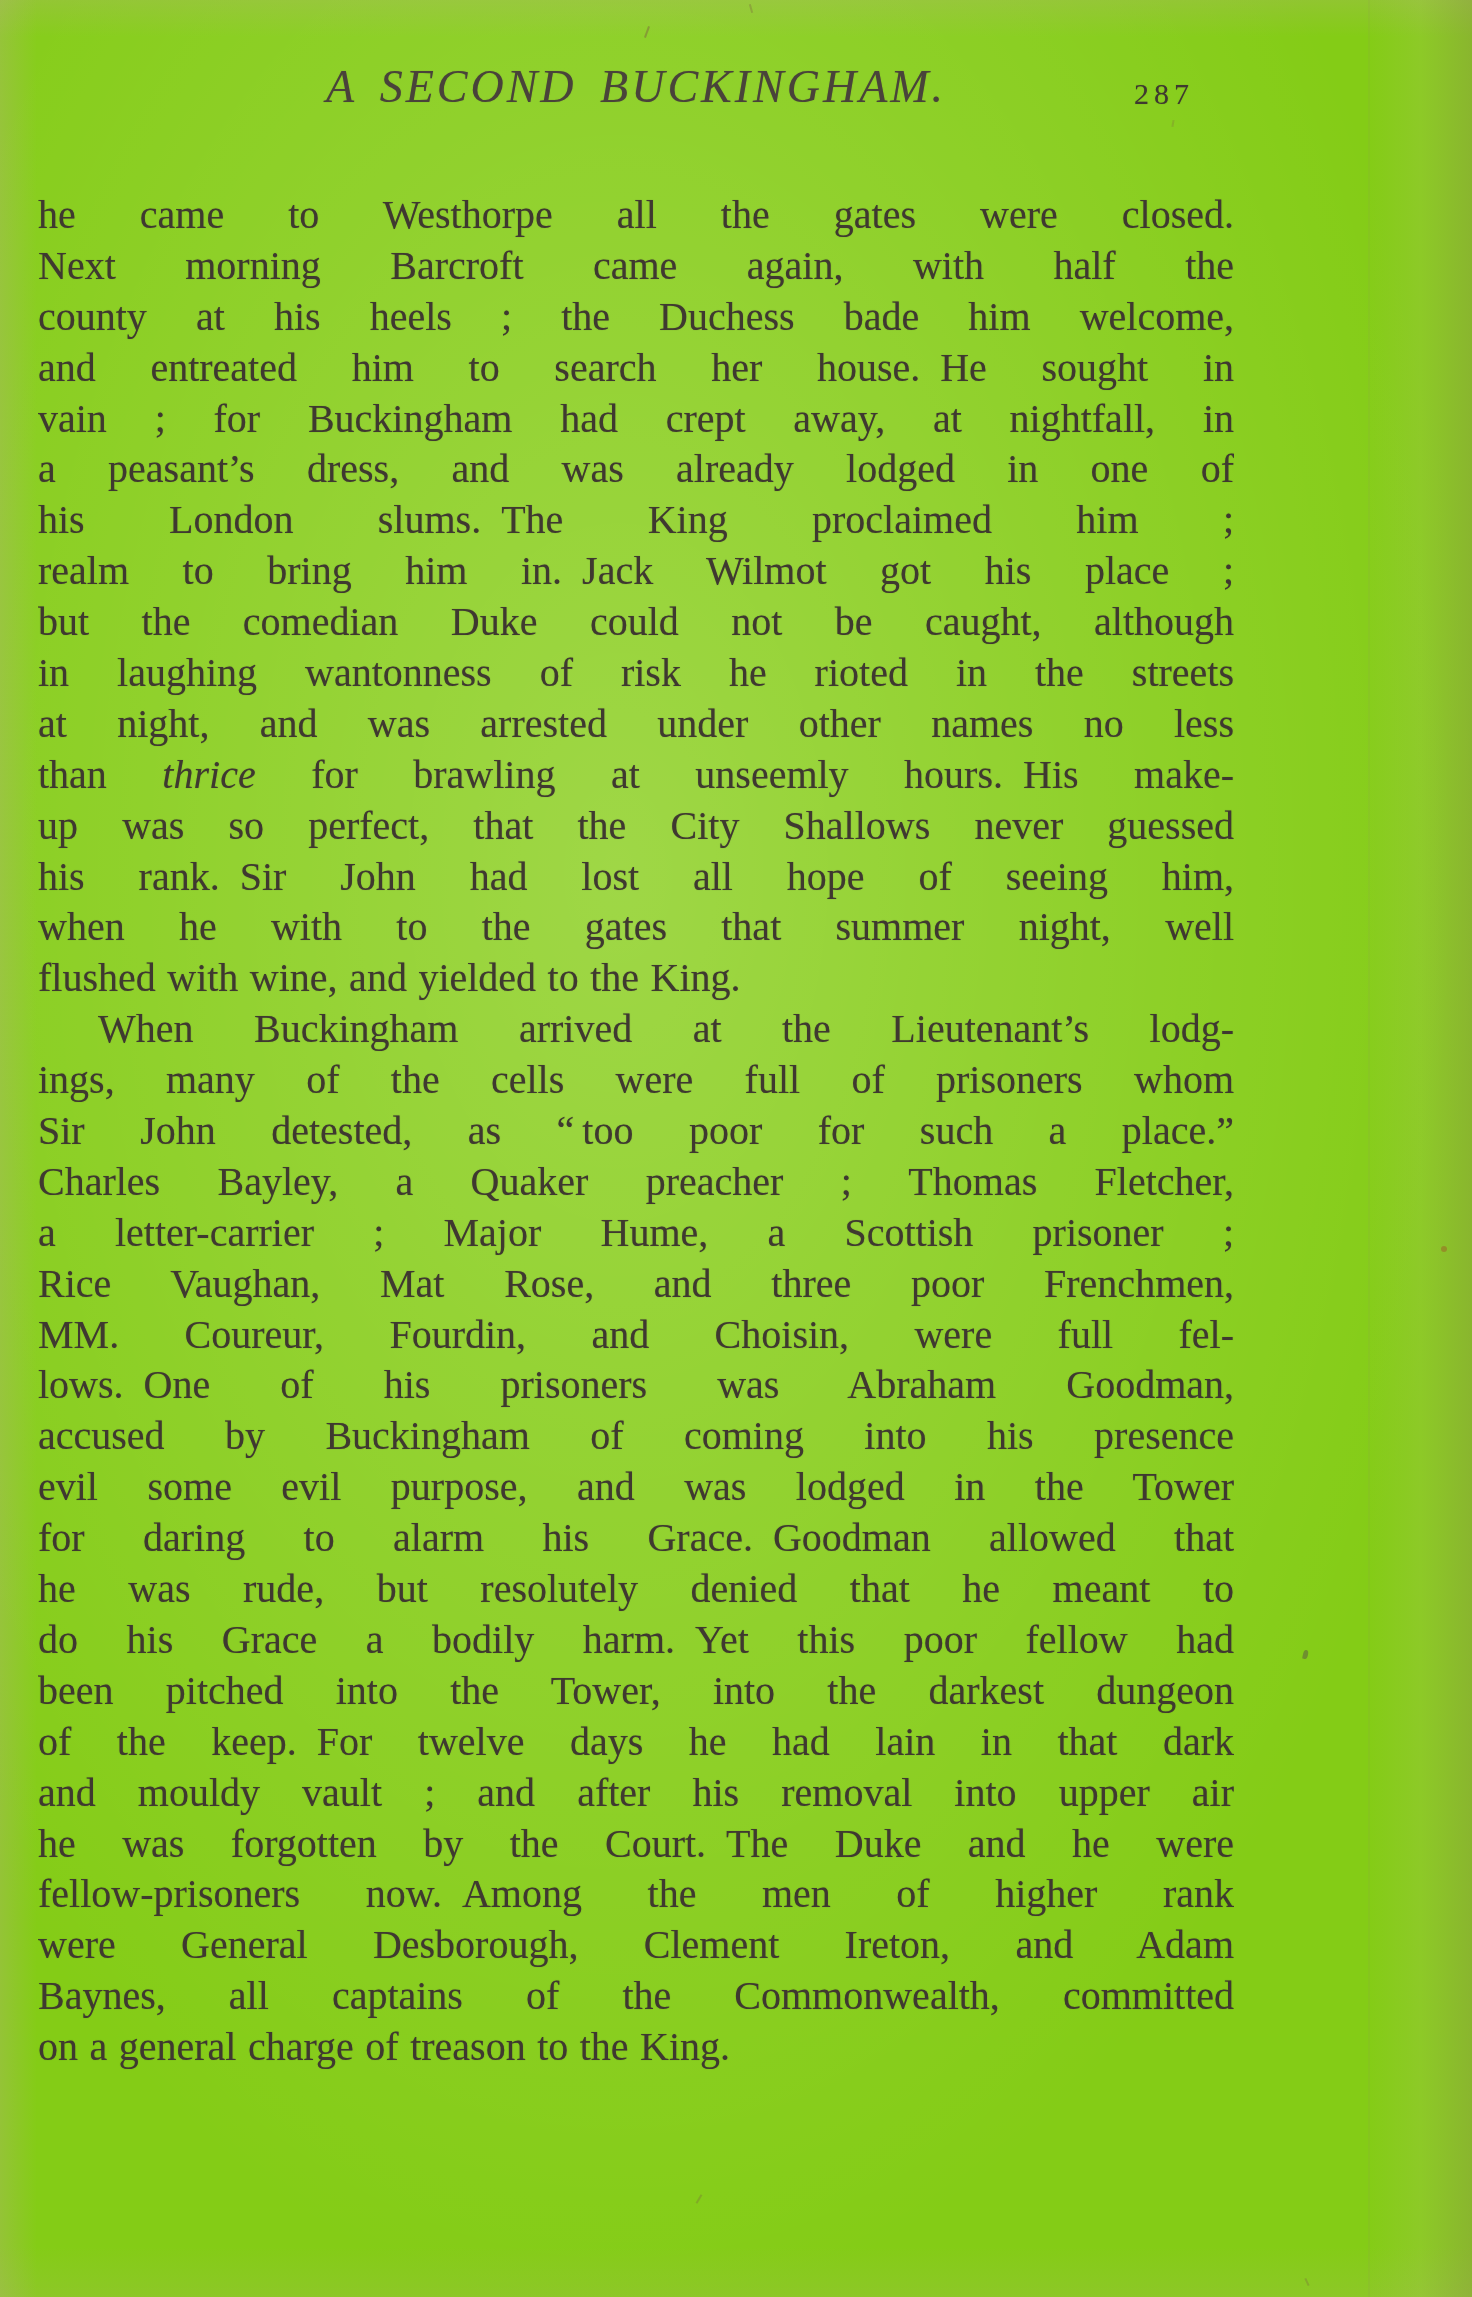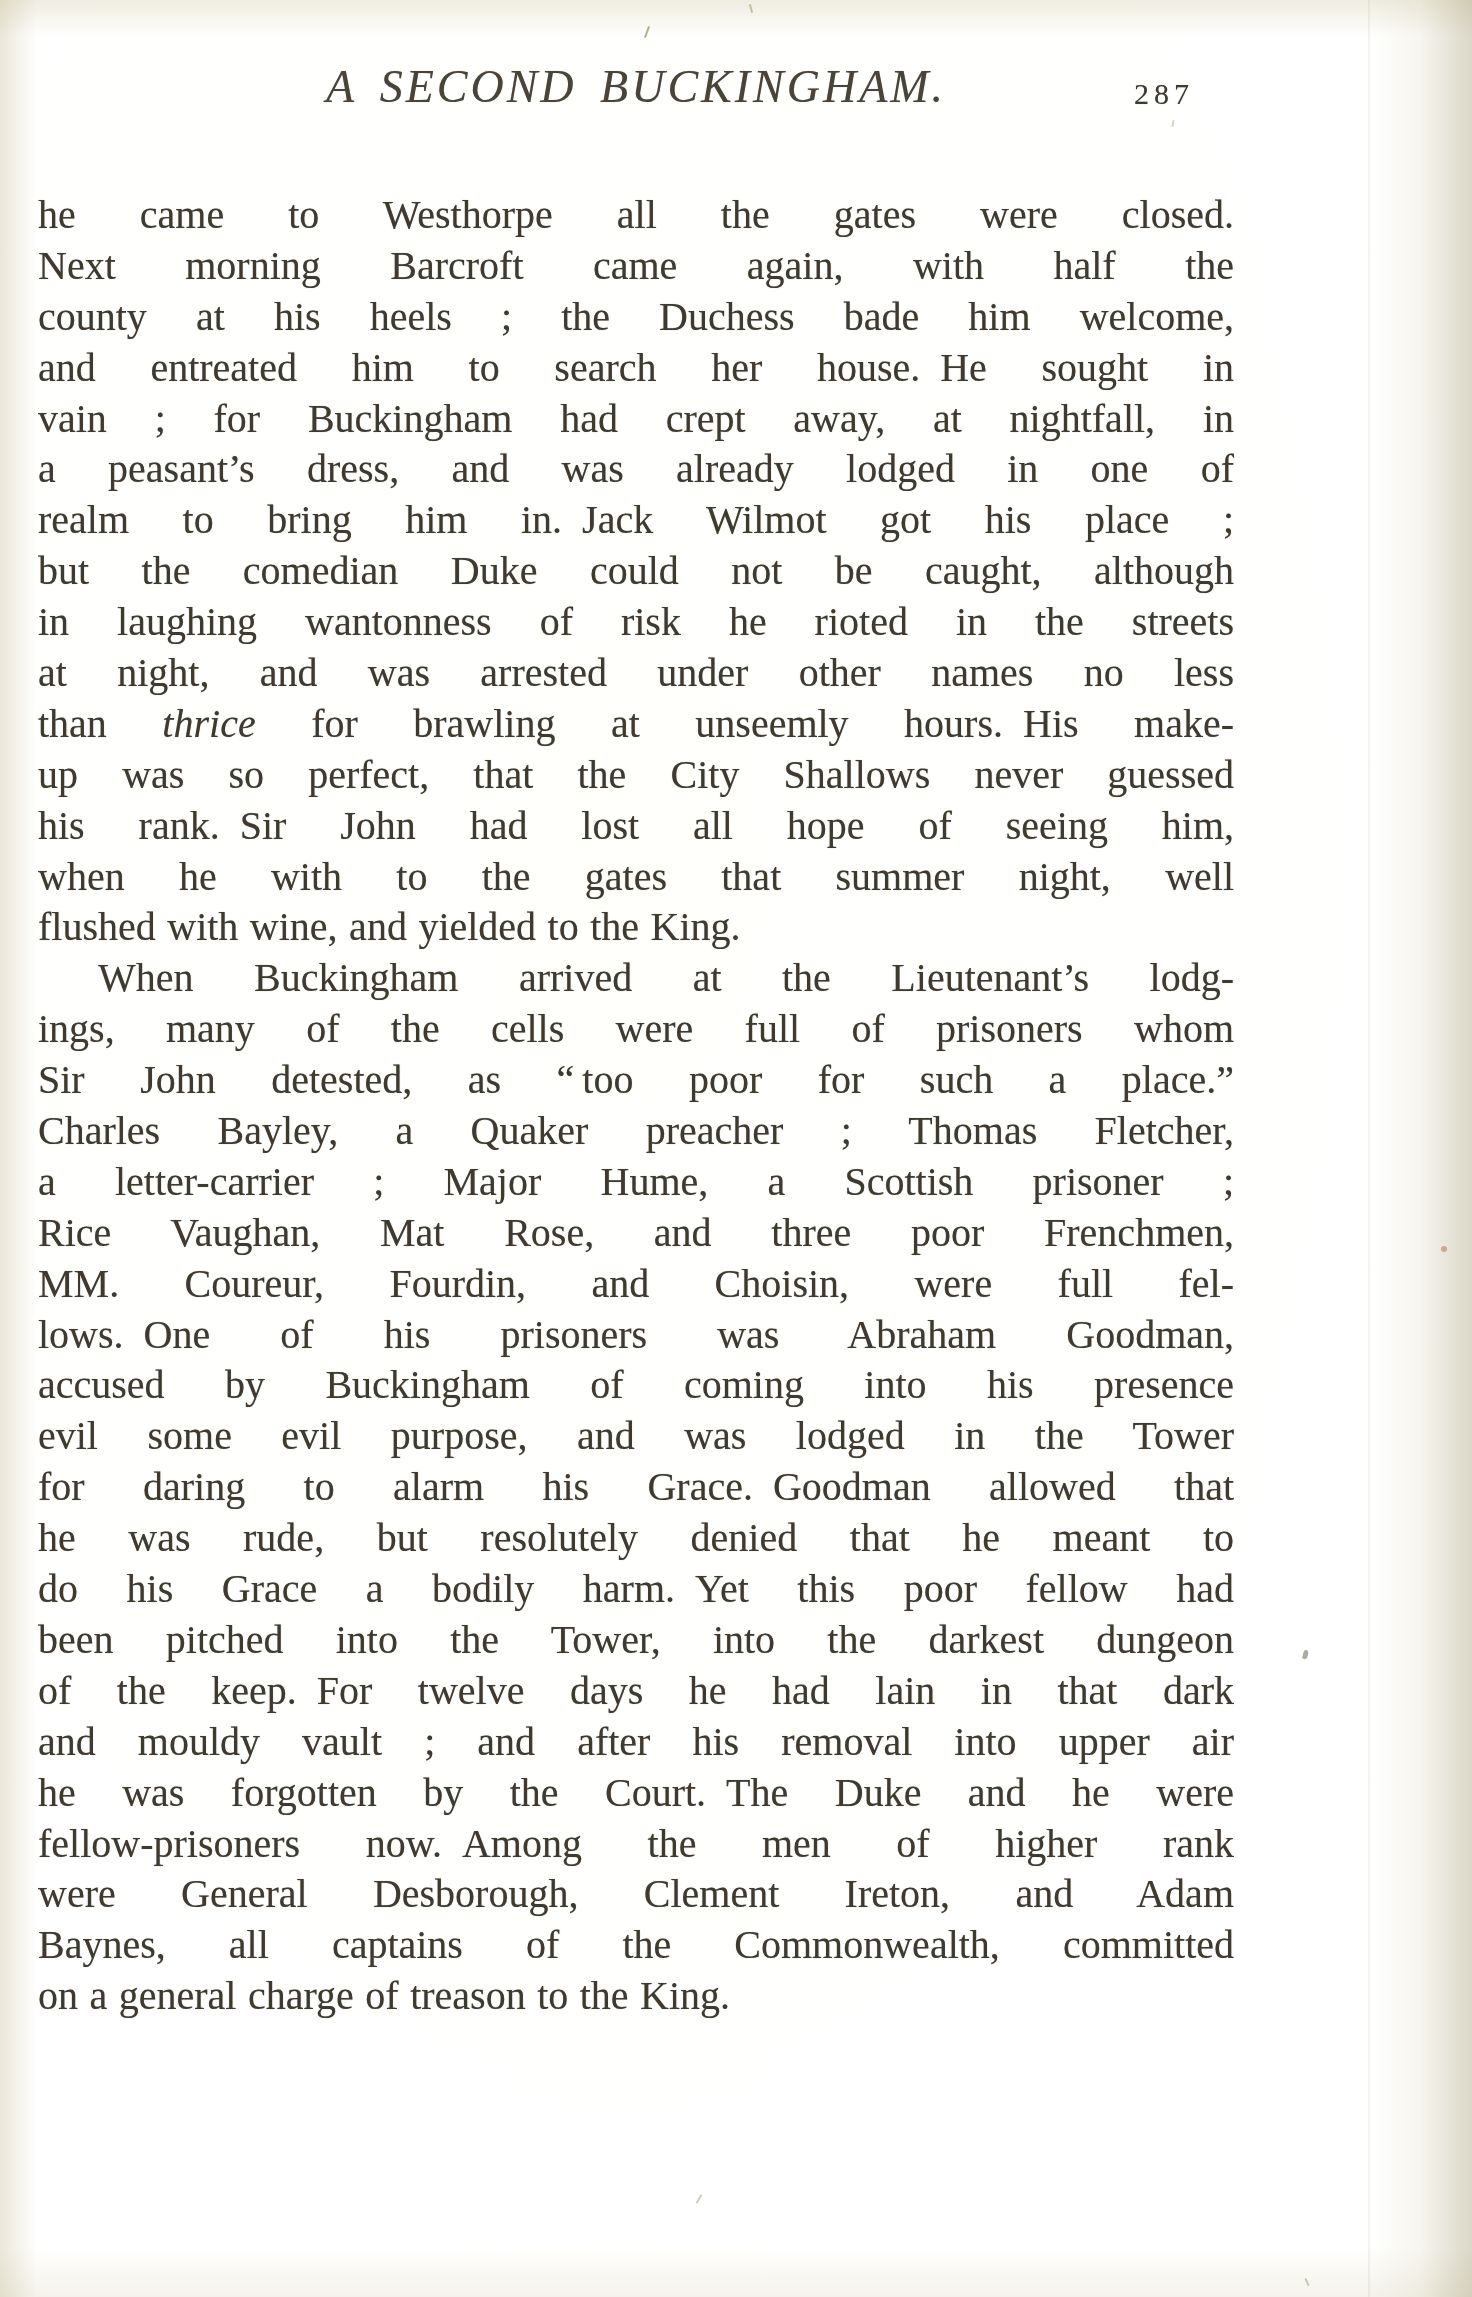--- a/index.html
+++ b/index.html
@@ -68,37 +68,38 @@
   .s2{left:750px;top:4px;width:2px;height:9px;background:rgba(125,115,60,.40);transform:rotate(-15deg);}
   .s3{left:1303px;top:1650px;width:5px;height:9px;border-radius:50% 50% 50% 10%;background:rgba(90,84,70,.50);transform:rotate(12deg);}
   .s4{left:1441px;top:1246px;width:6px;height:6px;border-radius:50%;background:rgba(160,70,35,.40);}
   .s5{left:698px;top:2194px;width:2px;height:10px;background:rgba(120,110,60,.35);transform:rotate(30deg);}
   .s6{left:1306px;top:2278px;width:2px;height:8px;background:rgba(120,110,60,.35);transform:rotate(-25deg);}
   .s7{left:1172px;top:120px;width:2px;height:7px;background:rgba(125,115,60,.30);transform:rotate(10deg);}
 </style>
 </head>
 <body>
 
-<div class="page" style="background: #ffffff; color: rgb(63, 57, 48);">
+<div class="page" style="background: #84cc16; color: rgb(63, 57, 48);">
   <div class="page-texture"></div>
   <div class="fold-line"></div>
 
   <div class="running-head">
     <div class="head-title">A SECOND BUCKINGHAM.</div>
     <div class="folio">287</div>
   </div>
 
   <div class="text-body">
       <div>
         <div class="line j">he came to Westhorpe all the gates were closed.</div>
         <div class="line j">Next morning Barcroft came again, with half the</div>
         <div class="line j">county at his heels ; the Duchess bade him welcome,</div>
         <div class="line j">and entreated him to search her house. He sought in</div>
         <div class="line j">vain ; for Buckingham had crept away, at nightfall, in</div>
         <div class="line j">a peasant’s dress, and was already lodged in one of</div>
+        <div class="line j">his London slums. The King proclaimed him ;</div>
         <div class="line j">realm to bring him in. Jack Wilmot got his place ;</div>
         <div class="line j">but the comedian Duke could not be caught, although</div>
         <div class="line j">in laughing wantonness of risk he rioted in the streets</div>
         <div class="line j">at night, and was arrested under other names no less</div>
         <div class="line j"><span>than </span><span class="it">thrice</span><span> for brawling at unseemly hours. His make-</span></div>
         <div class="line j">up was so perfect, that the City Shallows never guessed</div>
         <div class="line j">his rank. Sir John had lost all hope of seeing him,</div>
         <div class="line j">when he with to the gates that summer night, well</div>
         <div class="line last">flushed with wine, and yielded to the King.</div>
       </div>

